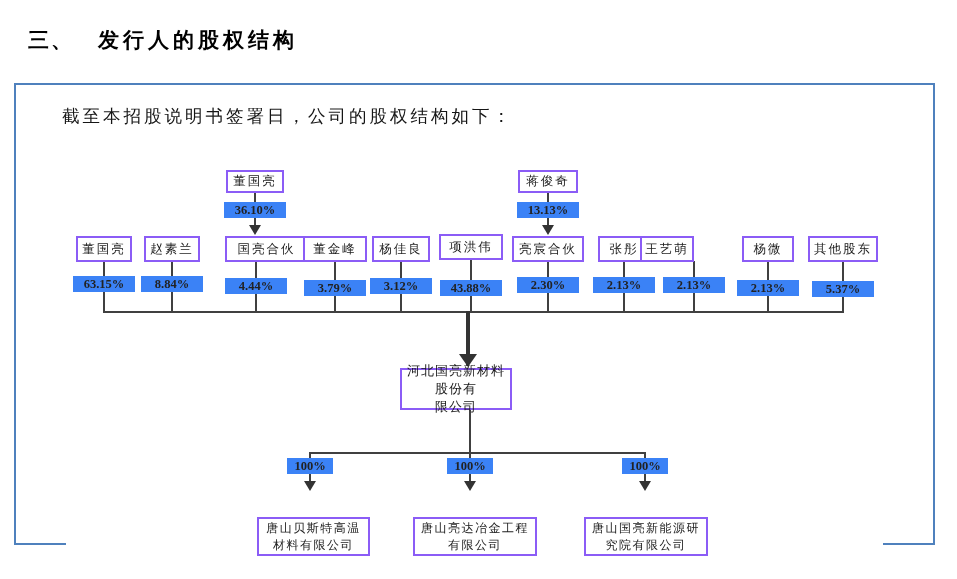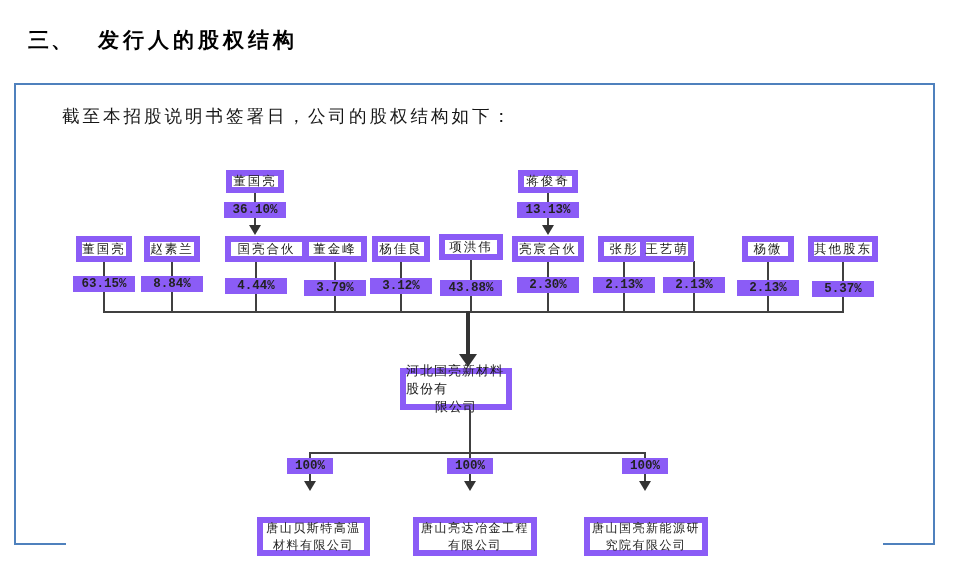--- a/index.html
+++ b/index.html
@@ -20,34 +20,34 @@
   .frame {
     position: absolute; left: 14px; top: 83px; width: 921px; height: 462px;
     border: 2px solid #4F81BD; background: #fff;
   }
   .intro {
     position: absolute; left: 62px; top: 104px;
     font-size: 17.5px; letter-spacing: 3px; color: #151515; white-space: nowrap;
   }
   .chart-bg { position: absolute; left: 66px; top: 148px; width: 817px; height: 414px; background: #fff; }
   .box {
-    position: absolute; border: 6px solid #8b5cf6; background: #fff;
+    position: absolute; border: 2px solid #8b5cf6; background: #fff;
     display: flex; flex-direction: column; align-items: center; justify-content: center;
-    color: #1c1c1c; z-index: 2;
+    text-align: center; color: #1c1c1c; z-index: 2;
   }
   .name-box { font-size: 12.5px; letter-spacing: 2px; white-space: nowrap; }
   .issuer-box { font-size: 13px; line-height: 18px; letter-spacing: 1px; }
   .sub-box { font-size: 12px; line-height: 16.5px; letter-spacing: 1.5px; margin-top: 24px; }
   .vline { position: absolute; width: 2px; background: #404040; z-index: 1; }
   .hline { position: absolute; height: 2px; background: #404040; z-index: 1; }
   .stem-thick { position: absolute; width: 4px; background: #333; z-index: 1; }
   .pct {
     position: absolute; text-align: center; z-index: 3;
-    font-family: Liberation Mono, monospace; font-weight: bold;
-    font-size: 12.5px; line-height: 16px; color: #222; background: #8b5cf6;
+    font-family: Liberation Serif, serif; font-weight: bold;
+    font-size: 12.5px; line-height: 16px; color: #222; background: #3b82f6;
   }
   .arrow-down {
     position: absolute; width: 0; height: 0; z-index: 2;
     border-left: 6px solid transparent; border-right: 6px solid transparent;
     border-top: 10px solid #333;
   }
   .arrow-big {
     border-left: 9px solid transparent; border-right: 9px solid transparent;
     border-top: 13px solid #333;
   }

